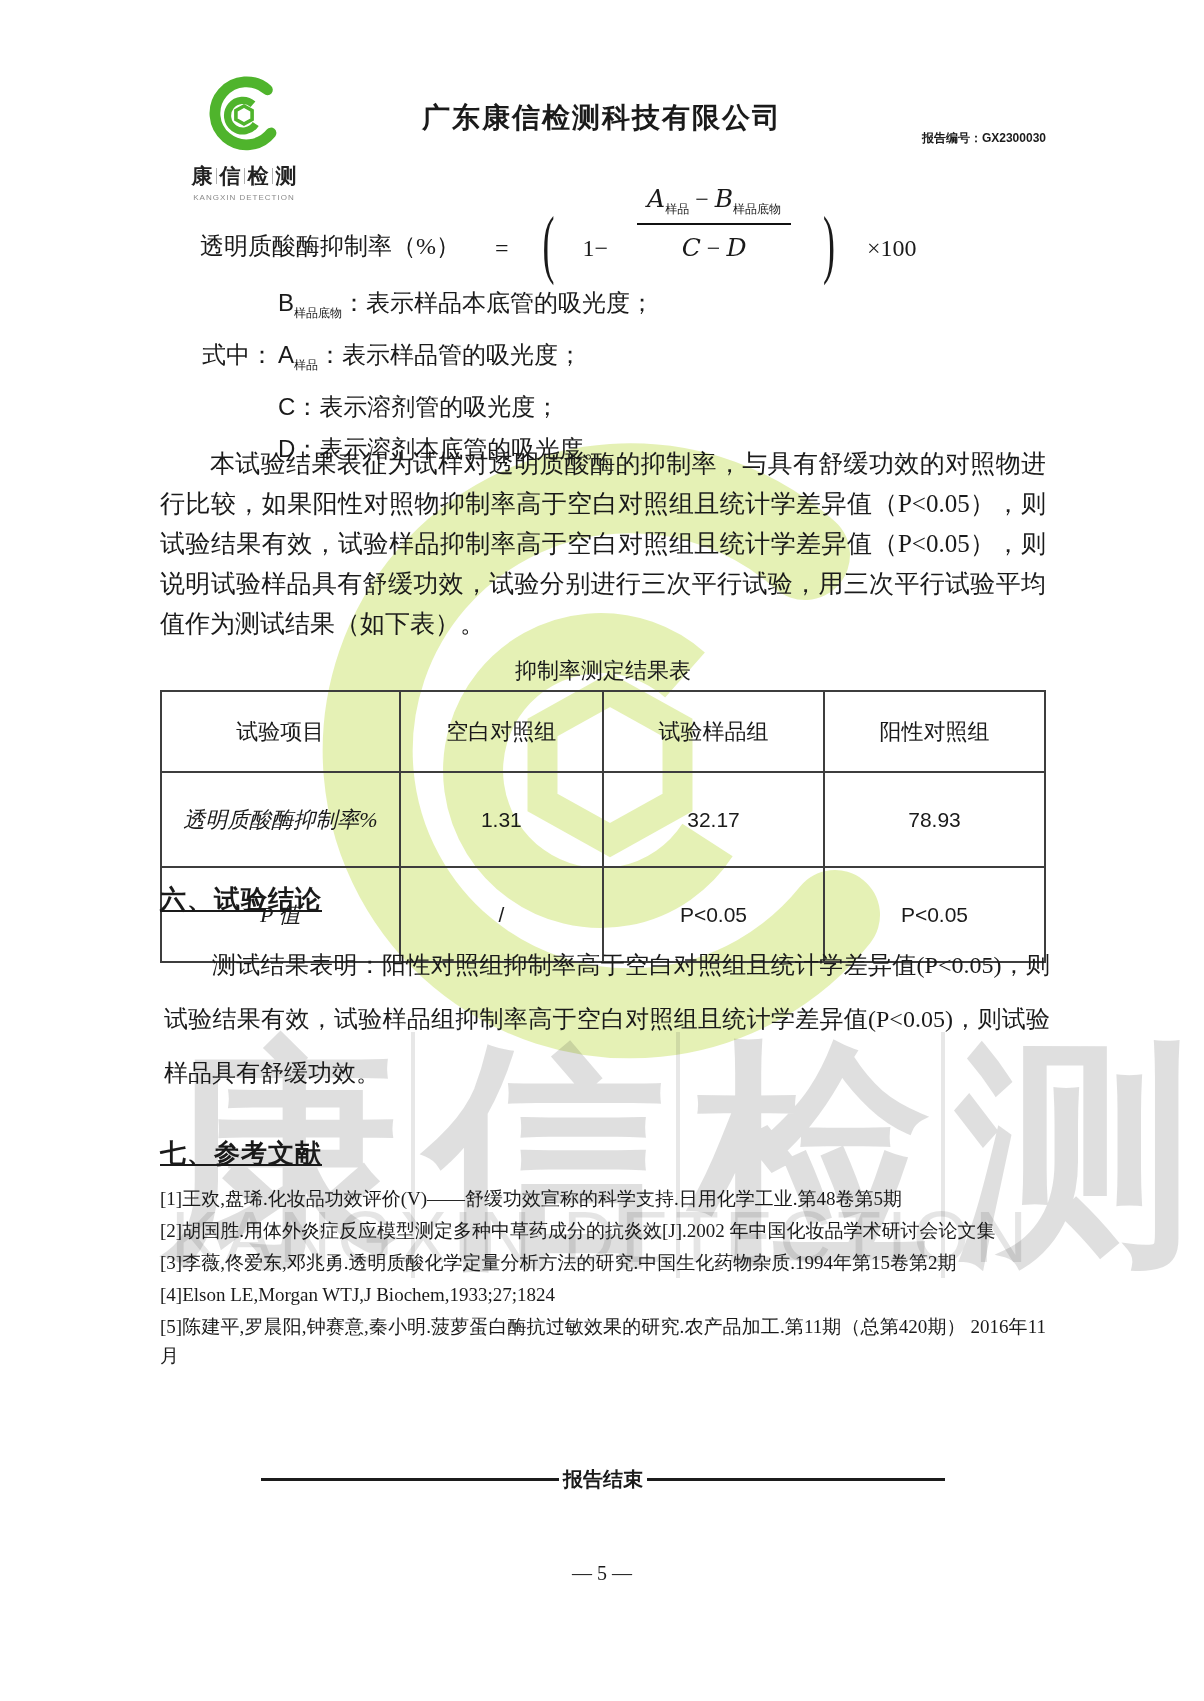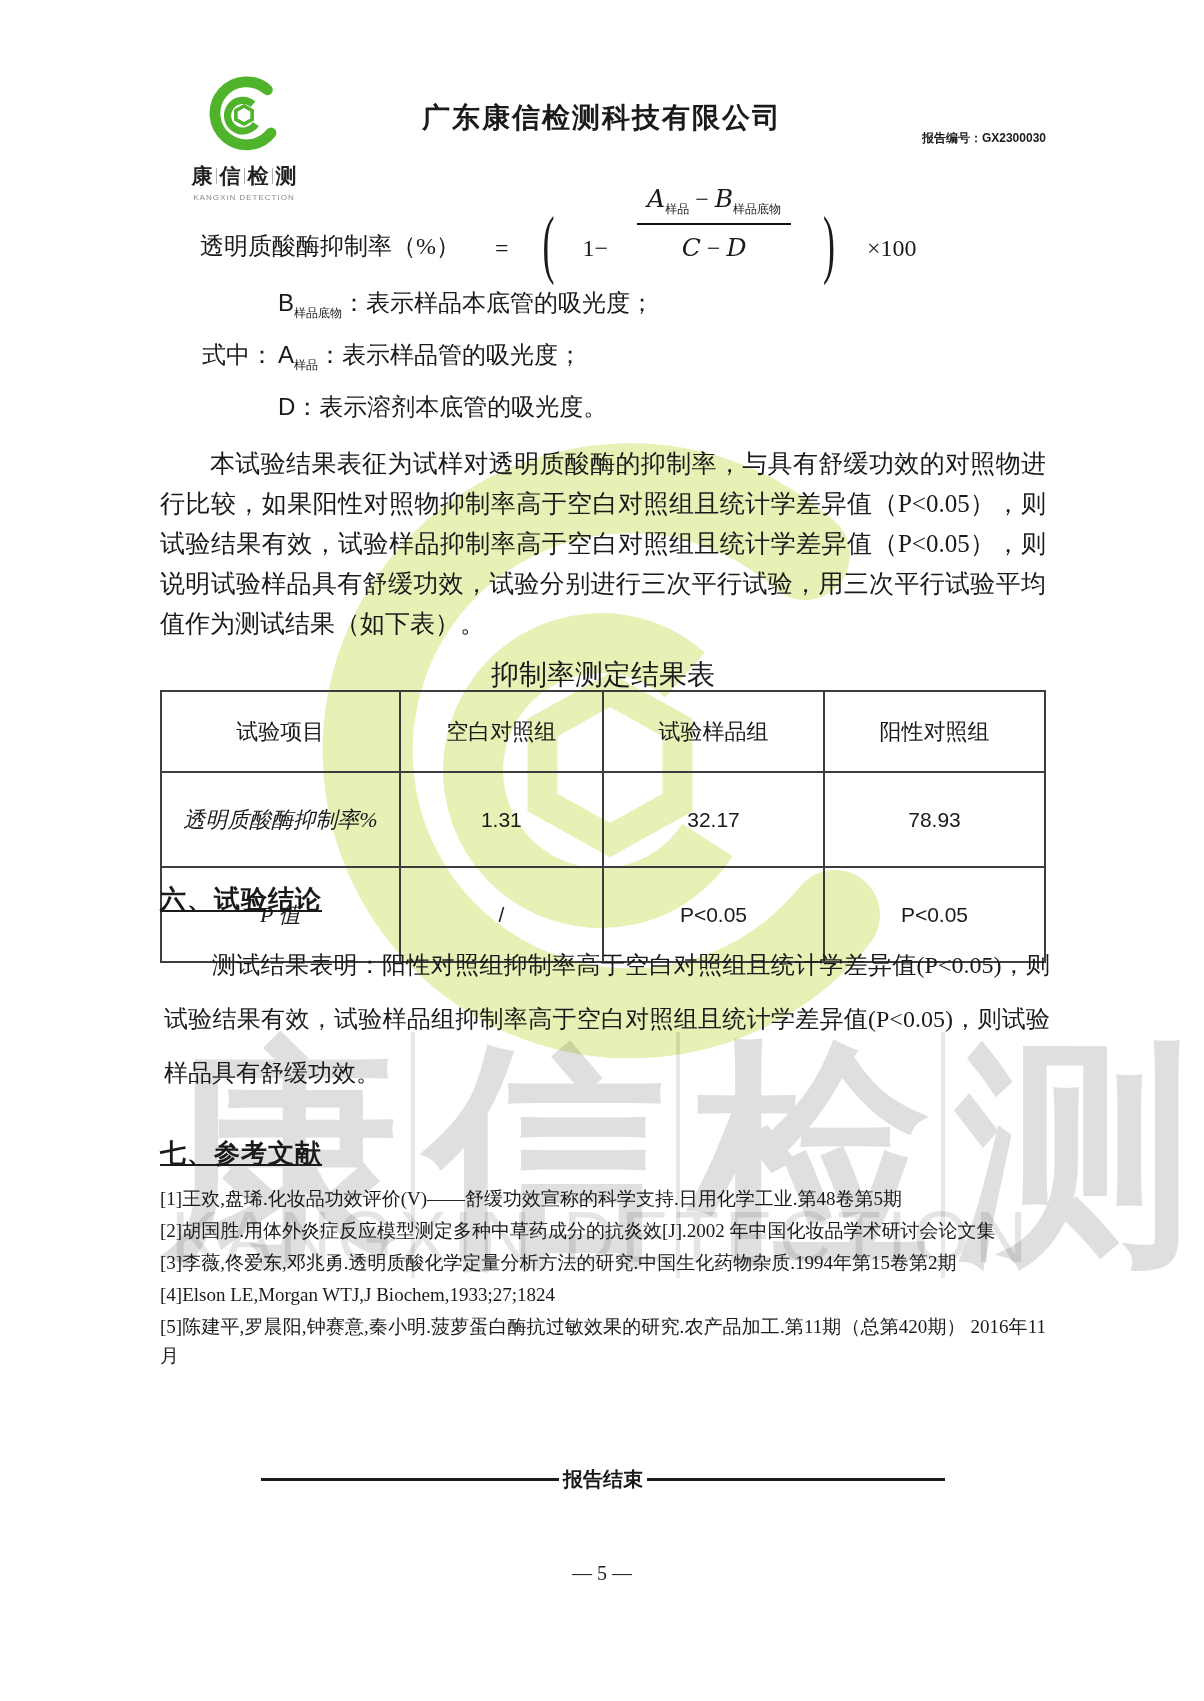--- a/index.html
+++ b/index.html
@@ -56,21 +56,21 @@
   .defs{left:202px;top:282px;font-size:24px;line-height:41px;}
   .def-label{display:inline-block;width:76px;}
   .def-sym{font-family:"Liberation Sans",sans-serif;}
   .defs sub{font-size:12px;}
 
   
   .intro{left:160px;top:444px;width:886px;font-size:25px;line-height:40px;
     text-align:justify;text-indent:2em;margin:0;}
 
   
-  .table-title{left:160px;top:656px;width:886px;text-align:center;font-size:28px;margin:0;}
+  .table-title{left:160px;top:656px;width:886px;text-align:center;font-size:22px;margin:0;}
   .results-table{left:160px;top:690px;width:886px;border-collapse:collapse;
     text-align:center;font-size:22px;table-layout:fixed;}
   .results-table th,.results-table td{border:2px solid #3d3d3d;font-weight:400;padding:16px;}
   .results-table thead th{height:47px;}
   .results-table tbody td{height:61px;}
   .row-label{font-style:italic;}
   .cell-num{font-family:"Liberation Sans",sans-serif;font-size:21px;}
 
   
   .sec-head{font-size:26px;font-weight:700;letter-spacing:1px;margin:0;text-decoration:underline;}
@@ -152,20 +152,23 @@
     <span class="f-paren">)</span>
     <span class="f-times">×100</span>
   </div>
 
   <div class="defs">
     <div class="def-row">
       <span class="def-label"></span><span class="def-sym">B</span><sub>样品底物</sub><span>：表示样品本底管的吸光度；</span>
     </div>
     <div class="def-row">
       <span class="def-label">式中：</span><span class="def-sym">A</span><sub>样品</sub><span>：表示样品管的吸光度；</span>
+    </div>
+    <div class="def-row">
+      <span class="def-label"></span><span class="def-sym">C</span><span>：表示溶剂管的吸光度；</span>
     </div>
     <div class="def-row">
       <span class="def-label"></span><span class="def-sym">D</span><span>：表示溶剂本底管的吸光度。</span>
     </div>
   </div>
 
   <p class="intro">本试验结果表征为试样对透明质酸酶的抑制率，与具有舒缓功效的对照物进行比较，如果阳性对照物抑制率高于空白对照组且统计学差异值（P&lt;0.05），则试验结果有效，试验样品抑制率高于空白对照组且统计学差异值（P&lt;0.05），则说明试验样品具有舒缓功效，试验分别进行三次平行试验，用三次平行试验平均值作为测试结果（如下表）。</p>
 
   <p class="table-title">抑制率测定结果表</p>
   <table class="results-table">

